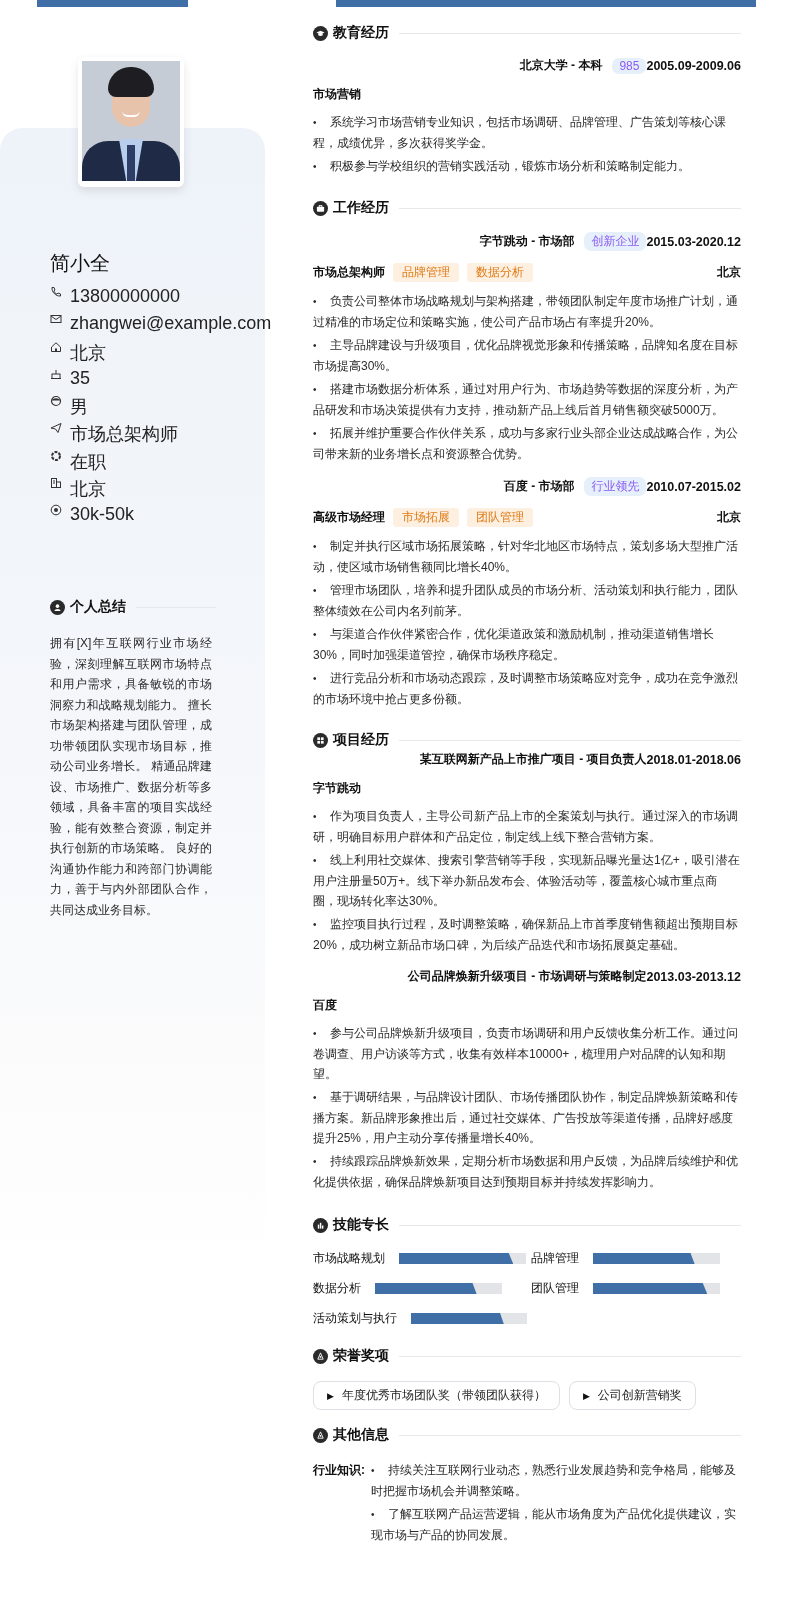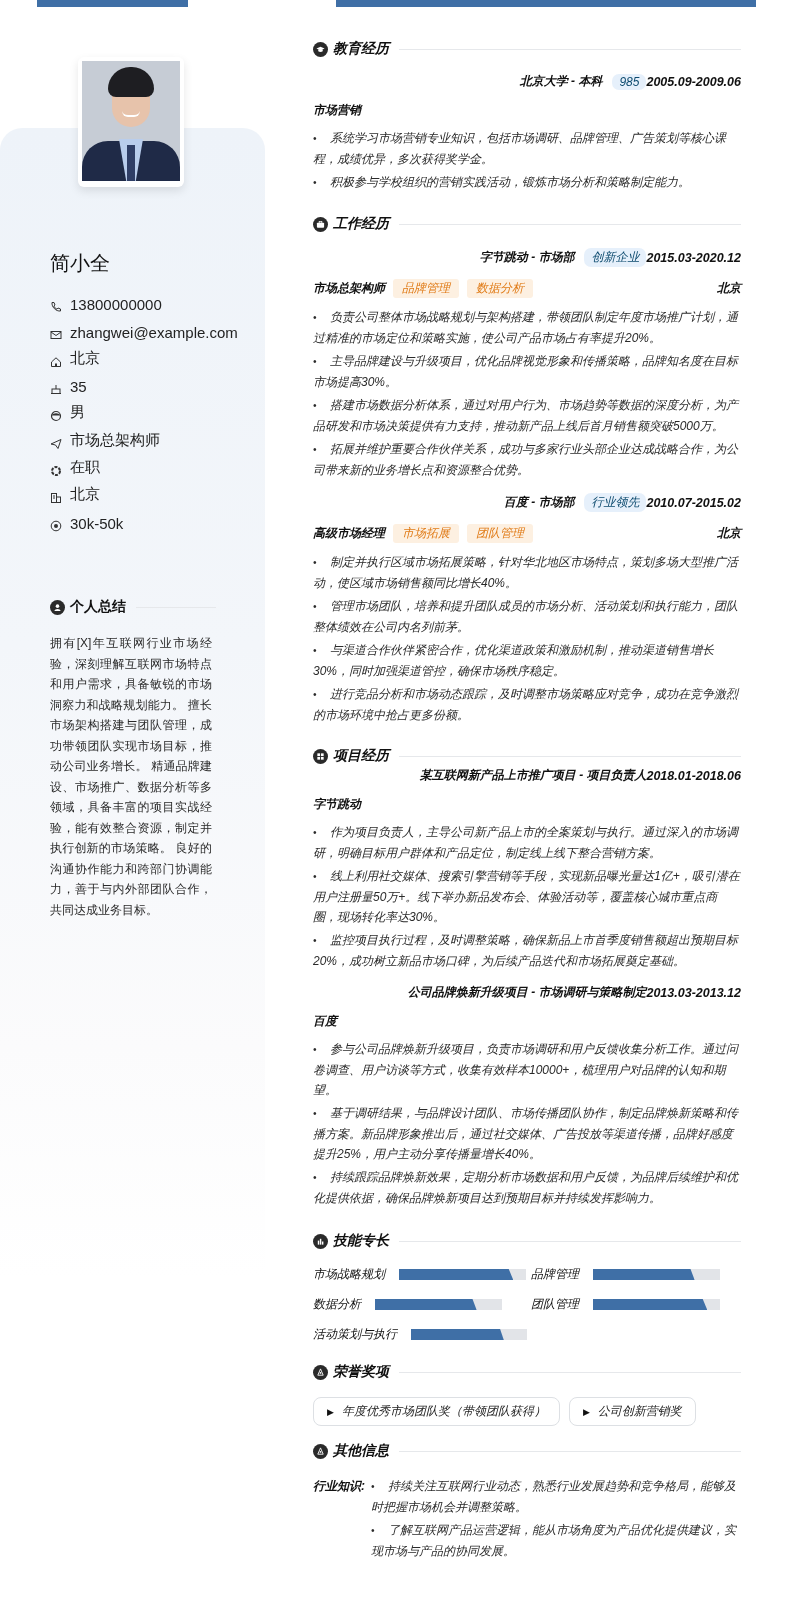--- a/index.html
+++ b/index.html
@@ -17,38 +17,38 @@
     .photo { width: 98px; height: 120px; background: #c6ccd5; position: relative; overflow: hidden; }
     .photo .hair { position: absolute; left: 26px; top: 6px; width: 46px; height: 30px; background: #1e1e22; border-radius: 22px 22px 8px 8px; }
     .photo .face { position: absolute; left: 30px; top: 16px; width: 38px; height: 50px; background: #e7c3ab; border-radius: 18px 18px 20px 20px; }
     .photo .smile { position: absolute; left: 40px; top: 50px; width: 18px; height: 6px; border-bottom: 2px solid #fff; border-radius: 0 0 10px 10px; }
     .photo .suit { position: absolute; left: 0; top: 80px; width: 98px; height: 40px; background: #1f2a47; border-radius: 26px 26px 0 0; }
     .photo .shirt { position: absolute; left: 37px; top: 78px; width: 24px; height: 42px; background: #b9cdec; clip-path: polygon(0 0,100% 0,70% 100%,30% 100%); }
     .photo .tie { position: absolute; left: 45px; top: 84px; width: 8px; height: 36px; background: #2f3e66; }
 
     .name { position: absolute; left: 50px; top: 250px; font-size: 20px; font-weight: normal; color: #111; }
     .info-list { position: absolute; left: 50px; top: 286px; }
-    .info-item { display: flex; align-items: flex-end; height: 27.3px; font-size: 15px; color: #222; }
+    .info-item { display: flex; align-items: flex-start; height: 27.3px; font-size: 18px; color: #222; }
     .info-item .ico { width: 12px; height: 12px; margin-right: 8px; display: inline-flex; align-items: center; justify-content: center; }
     .info-item svg { width: 12px; height: 12px; }
 
     .summary-title { position: absolute; left: 50px; top: 598px; display: flex; align-items: center; width: 166px; }
     .sec-icon { width: 15px; height: 15px; border-radius: 50%; background: #2a2a2a; display: inline-flex; align-items: center; justify-content: center; margin-right: 5px; flex-shrink: 0; }
     .sec-icon svg { width: 9px; height: 9px; }
     .sec-label { font-size: 14px; font-weight: bold; color: #111; white-space: nowrap; }
     .sec-line { flex: 1; height: 1px; background: #e6e8eb; margin-left: 10px; }
     .summary-text { position: absolute; left: 50px; top: 633px; width: 162px; font-size: 12px; line-height: 20.5px; color: #2a2a2a; text-align: justify; }
 
     
-    .main { position: absolute; left: 313px; top: 38px; width: 428px; font-style: italic; }
+    .main { position: absolute; left: 313px; top: 22px; width: 428px; }
     .section { margin-bottom: 0; }
     .sec-head { display: flex; align-items: center; height: 22px; }
     .entry-head { display: flex; align-items: center; justify-content: flex-end; font-size: 12px; font-weight: bold; color: #111; }
     .entry-head .left { display: flex; align-items: center; }
-    .tag-blue { background: #e6f0fb; color: #0c4a6e; font-weight: normal; font-size: 12px; padding: 1px 7px; border-radius: 7px; margin-left: 10px; }
+    .tag-blue { background: #e6f0fb; color: #8b5cf6; font-weight: normal; font-size: 12px; padding: 1px 7px; border-radius: 7px; margin-left: 10px; }
     .tag-orange { background: #fdf0e1; color: #e07b17; font-weight: normal; font-size: 12px; padding: 1px 9px; border-radius: 3px; margin-left: 8px; }
     .date { font-weight: bold; font-size: 12.5px; }
     .sub-head { font-size: 12px; font-weight: bold; color: #111; margin-top: 12px; display:flex; justify-content: space-between; align-items:center;}
     ul.bullets { list-style: none; margin-top: 9px; }
     ul.bullets li { position: relative; padding-left: 0; text-indent: 0; font-size: 12px; line-height: 20px; color: #2a2a2a; margin-bottom: 3px; }
     ul.bullets li .dot { display: inline-block; width: 17px; font-size: 10px; }
 
     .skills { display: grid; grid-template-columns: 218px 200px; row-gap: 13px; margin-top: 14px; }
     .skill { display: flex; align-items: center; font-size: 12px; color: #111; gap: 7px; }
     .skill-bar { height: 11px; background: #e2e4e8; margin-left: 7px; position: relative; }

